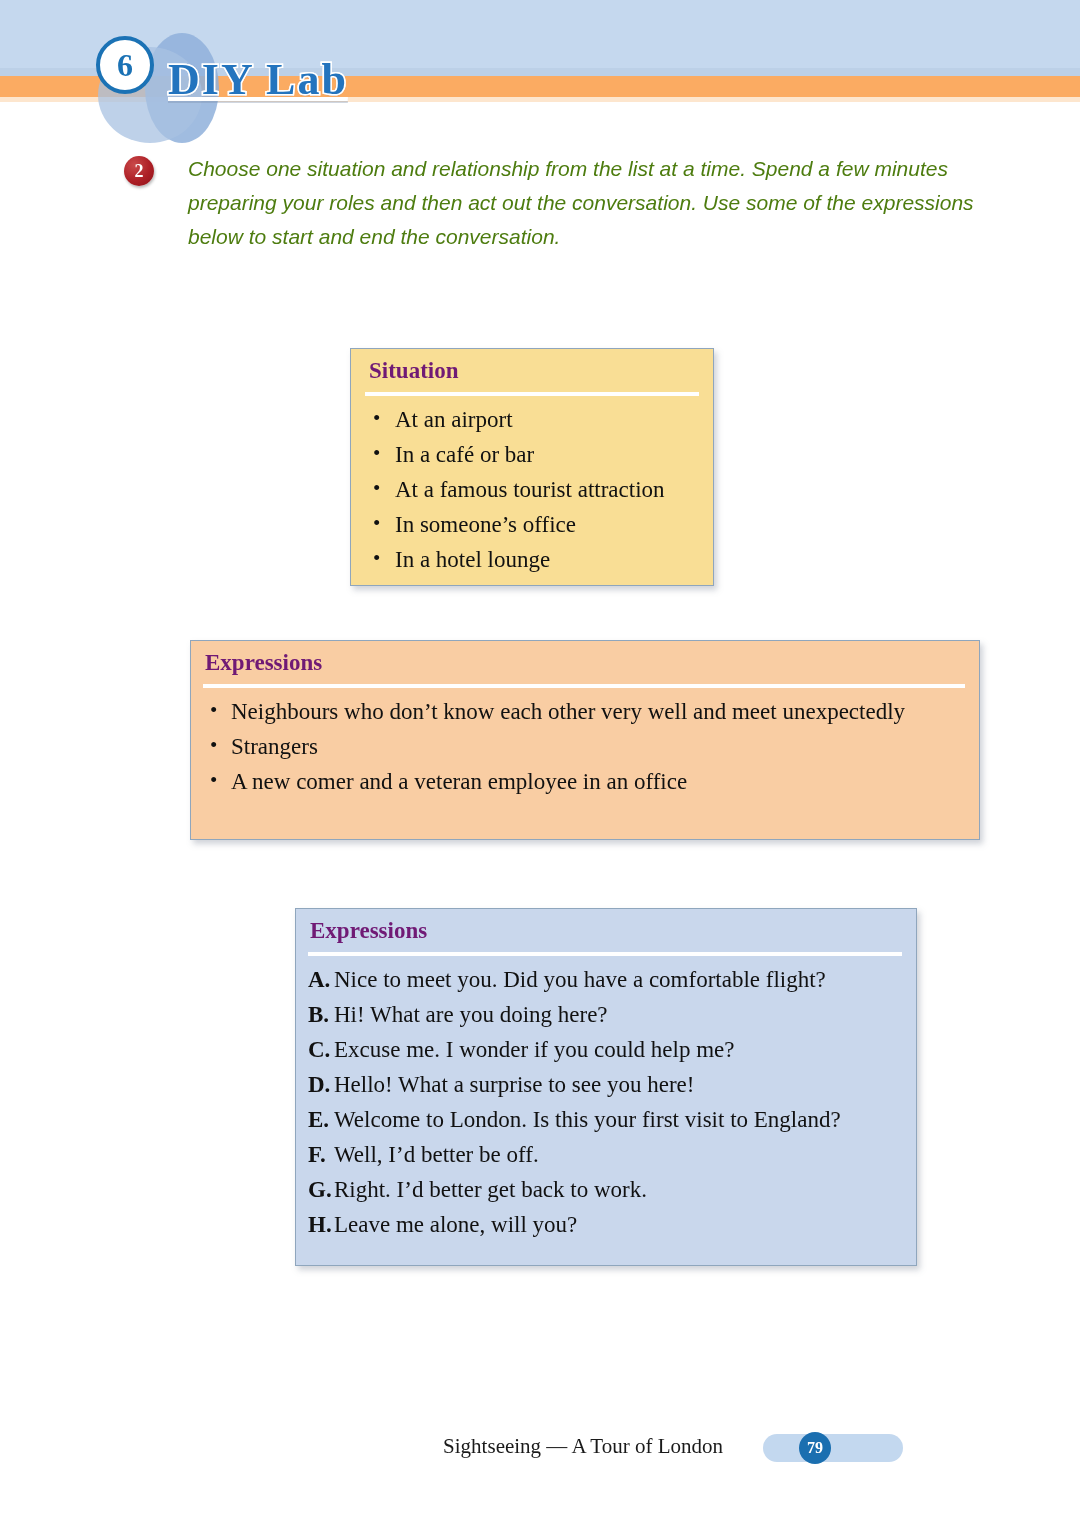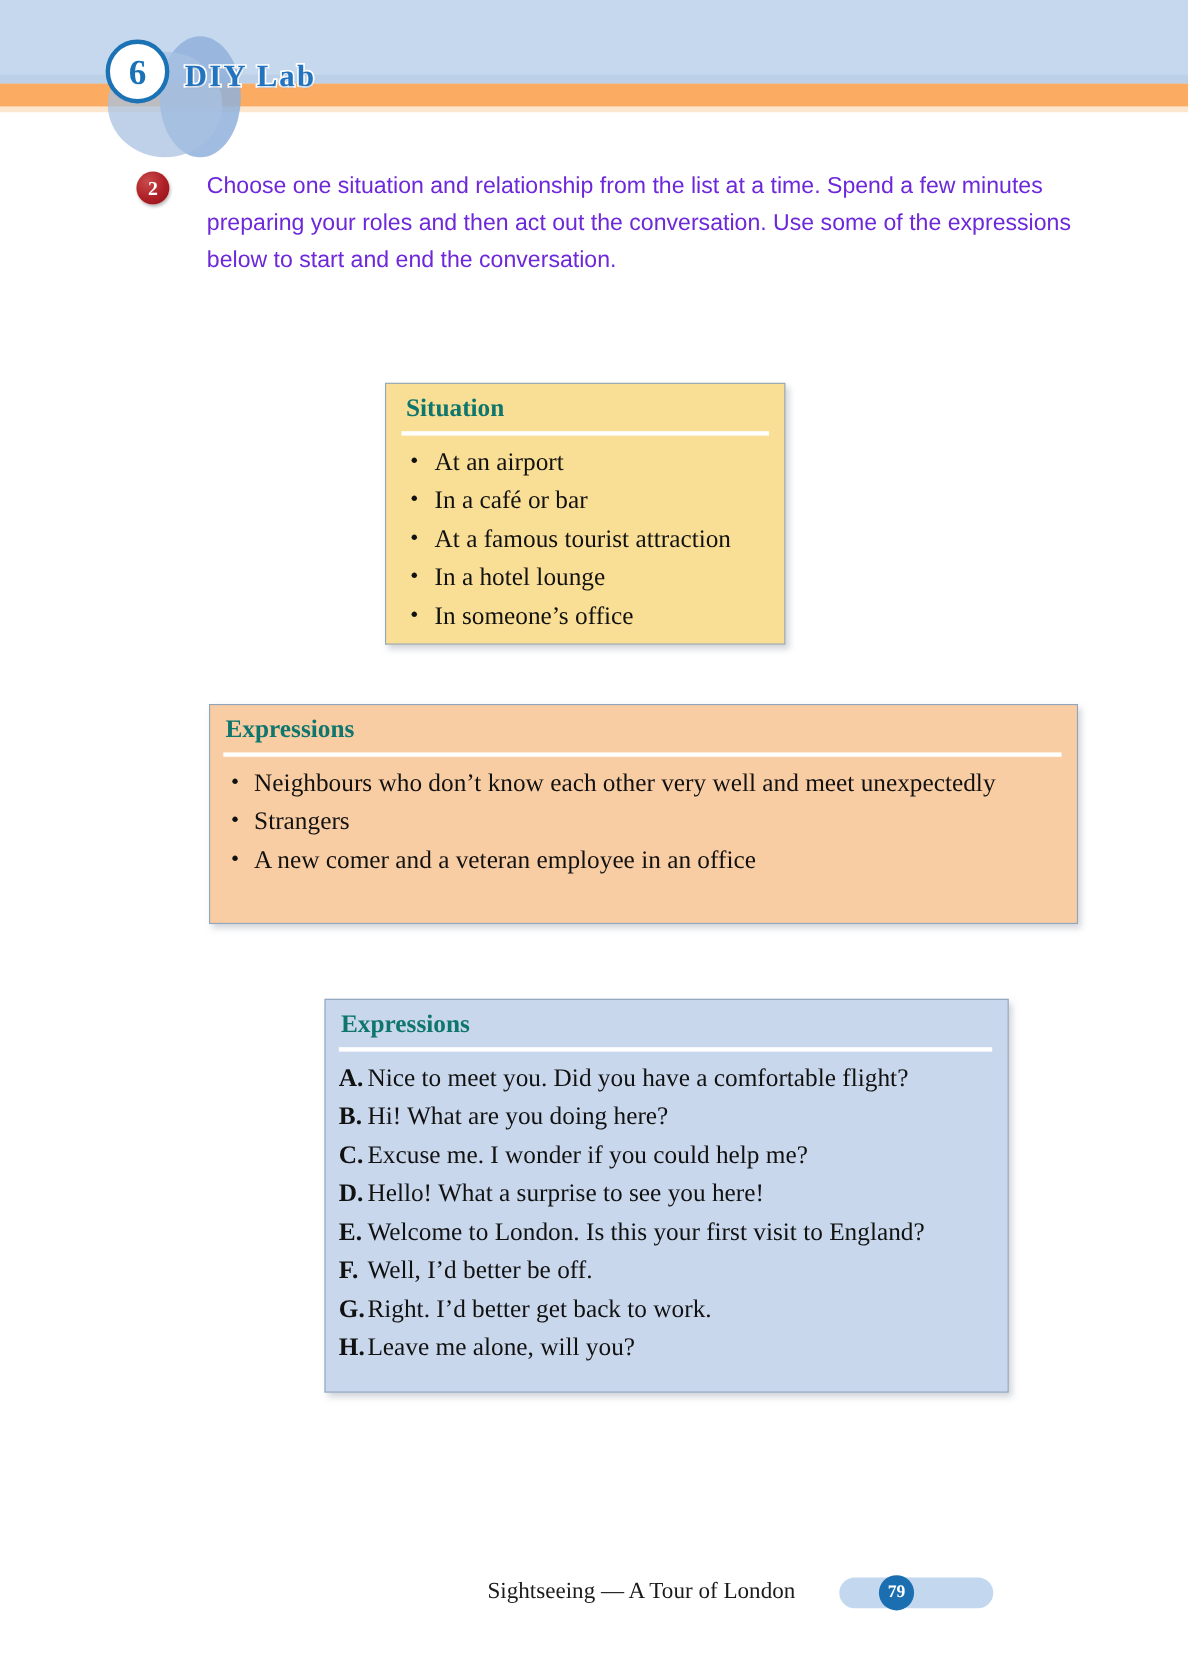--- a/index.html
+++ b/index.html
@@ -87,26 +87,27 @@
     font-size: 32px;
     color: #1b72b5;
     line-height: 1;
   }
   .header-title {
     position: absolute;
     left: 168px; top: 54px;
     font-family: "Liberation Serif", serif;
     font-weight: bold;
     font-style: normal;
-    font-size: 28px;
+    font-size: 44px;
     letter-spacing: 2px;
     color: #2374be;
     -webkit-text-stroke: 3px #ffffff;
     paint-order: stroke fill;
     text-shadow: 0 2px 1px rgba(120,140,170,.35);
+    text-decoration: underline;
   }
 
   
   .task {
     position: absolute;
     left: 124px; top: 152px;
     width: 870px;
   }
   .task-num {
     position: absolute;
@@ -129,36 +130,37 @@
   }
   .task-heading {
     font-size: 21px;
     font-weight: bold;
     color: #1a5f93;
     margin-bottom: 10px;
   }
   .task-text {
     font-size: 21px;
     line-height: 1.62;
-    color: #6d28d9;
+    color: #4d7c0f;
     max-width: 795px;
+    font-style: italic;
   }
 
   
   .box {
     position: absolute;
     box-sizing: border-box;
     border: 1px solid #8fa6bd;
     box-shadow: 3px 4px 6px rgba(120,130,145,.35);
   }
   .box-title {
     font-family: "Liberation Serif", serif;
     font-weight: bold;
     font-size: 23px;
-    color: #0f766e;
+    color: #701a75;
     padding: 9px 0 8px 0;
   }
   .box-rule {
     height: 4px;
     background: #ffffff;
     margin-bottom: 6px;
   }
   .box-list {
     list-style: none;
     margin: 0;
@@ -291,22 +293,22 @@
   </div>
 </div>
 
 <div class="box" id="box-situation">
   <div class="box-title">Situation</div>
   <div class="box-rule"></div>
   <ul class="box-list">
     <li>At an airport</li>
     <li>In a café or bar</li>
     <li>At a famous tourist attraction</li>
+    <li>In someone’s office</li>
     <li>In a hotel lounge</li>
-    <li>In someone’s office</li>
   </ul>
 </div>
 
 <div class="box" id="box-relationship">
   <div class="box-title">Expressions</div>
   <div class="box-rule"></div>
   <ul class="box-list">
     <li>Neighbours who don’t know each other very well and meet unexpectedly</li>
     <li>Strangers</li>
     <li>A new comer and a veteran employee in an office</li>

